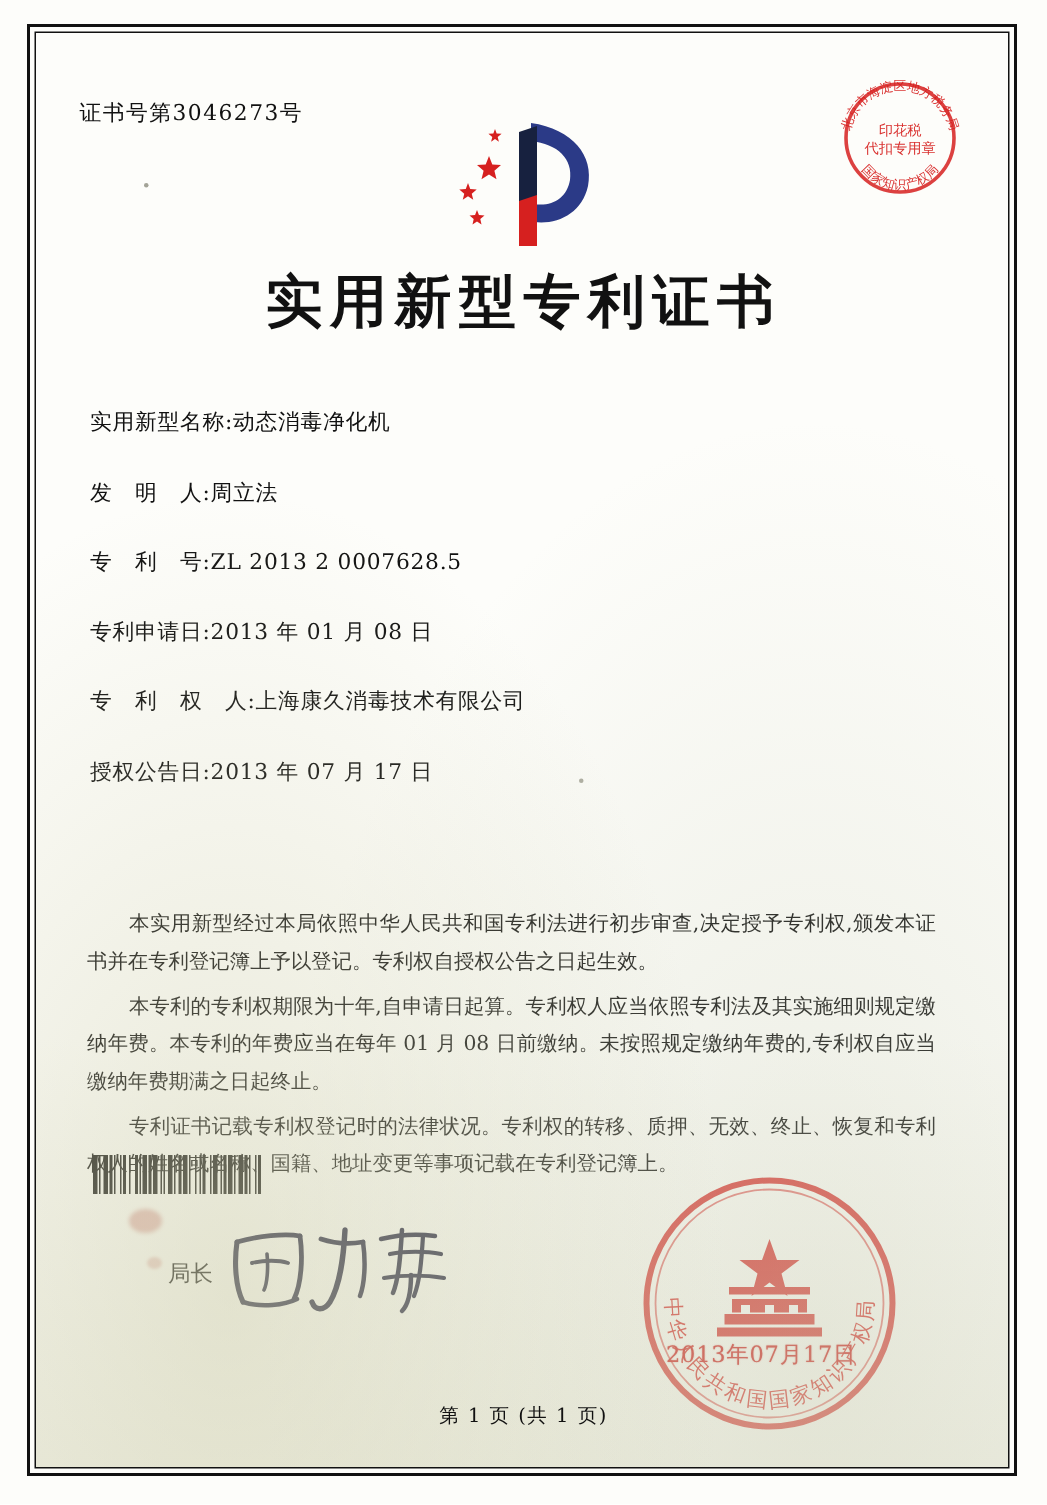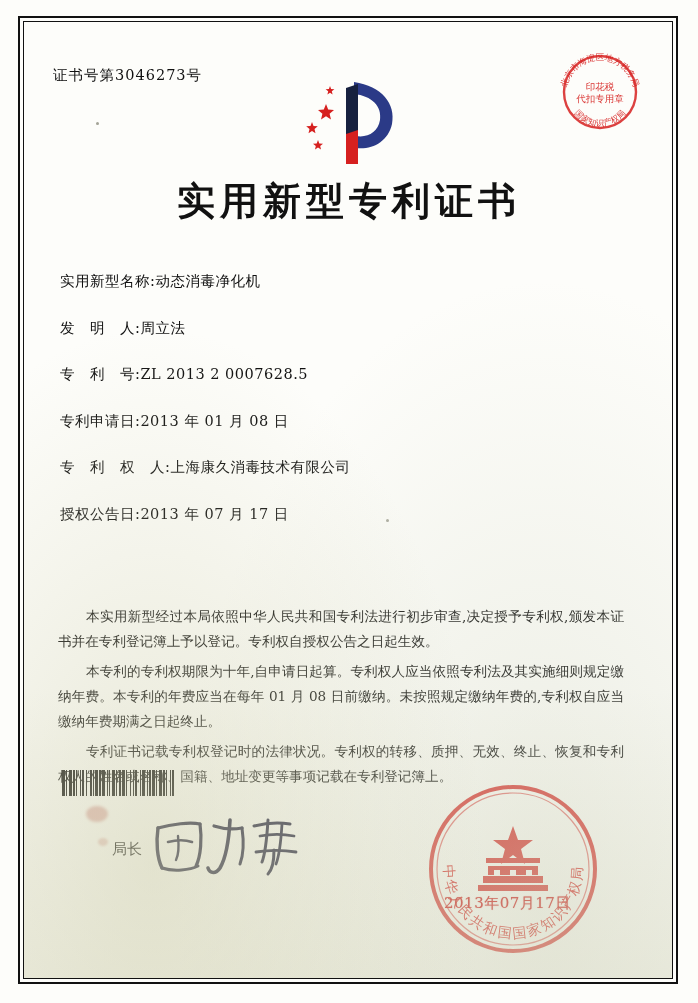--- a/index.html
+++ b/index.html
@@ -406,13 +406,14 @@
   </div>
   <div class="seal-date">2013年07月17日</div>
 
   <div class="smudge-a"></div>
   <div class="smudge-b"></div>
   <div class="dot-a"></div>
   <div class="dot-b"></div>
 
   <div class="paper-tint"></div>
 
+  <div class="footer">第 1 页 (共 1 页)</div>
 </div>
 
 </body></html>

